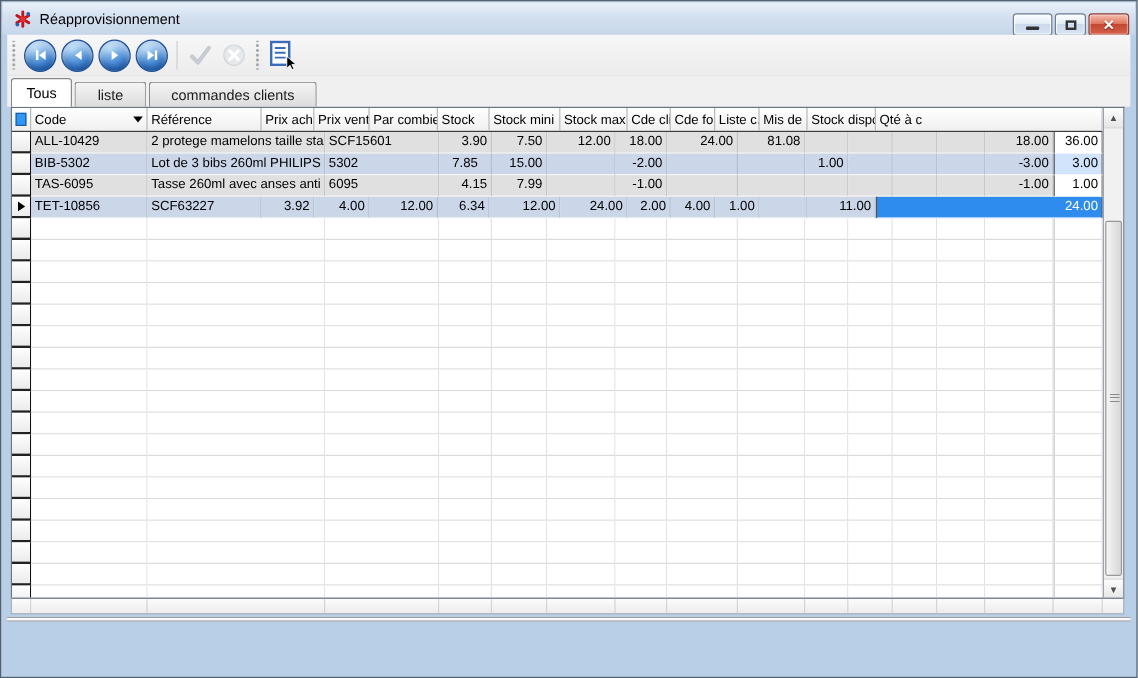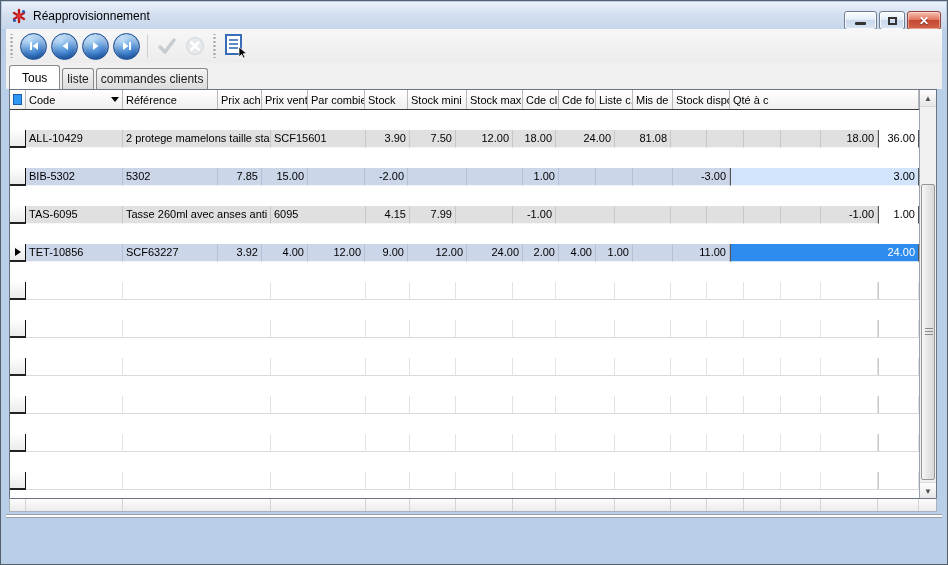--- a/index.html
+++ b/index.html
@@ -38,39 +38,39 @@
     box-shadow: inset 0 6px 6px rgba(255,255,255,.55), inset 0 -3px 5px rgba(0,30,80,.35);
     display:flex; align-items:center; justify-content:center; }
   .tb-sep { width:1px; height:24px; background:#cfcfcf; margin:0 5px; }
   .tb-disabled { width:28px; height:26px; display:flex; align-items:center; justify-content:center; }
   .formbtn { width:30px; height:28px; display:flex; align-items:center; justify-content:center; }
 
   
   #tabstrip { position:absolute; left:5px; right:5px; top:62px; height:26px;
     background:#f0f0f0; display:flex; align-items:flex-end; padding-left:3px; }
   .tab { font-size:12px; color:#000; border:1px solid #898989; border-bottom:none;
-    border-radius:3px 3px 0 0; padding:0 4px; display:flex; align-items:center; }
+    border-radius:3px 3px 0 0; padding:0 18px; display:flex; align-items:center; }
   .tab.active { background:#fff; height:24px; z-index:3; position:relative; padding:0 12px; }
   .tab.inactive { background:linear-gradient(#f4f4f4,#dcdcdc); height:21px; margin-left:2px; color:#1a1a1a;}
 
   
   #grid { position:absolute; left:8px; top:88px; width:928px; height:409px;
     background:#fff; border:1px solid #6b7480; border-bottom:none; overflow:hidden; }
   #grid-inner { position:absolute; left:0; top:0; right:17px; bottom:0; overflow:hidden; }
   #grid-header { display:flex; height:20px; border-bottom:1px solid #3c3c3c; background:linear-gradient(#ffffff,#efefef); }
   .hcell { flex:none; display:flex; align-items:center; justify-content:space-between;
     font-size:11px; color:#000; padding:0 3px; border-right:1px solid #b8b8b8;
     white-space:nowrap; overflow:hidden; }
   .hcell:last-child { flex:1; }
   .filter-tri { width:0; height:0; border-left:4px solid transparent;
     border-right:4px solid transparent; border-top:5px solid #000; flex:none; margin-left:2px;}
   .filter-tri.gray { border-top-color:#b0b0b0; }
   #select-all { width:11px; height:11px; background:#2f97f5; border:1px solid #1c5fa8; margin:auto; }
 
-  .grow { display:flex; height:18px;margin-top:20px; }
+  .grow { display:flex; height:18px; }
   .cell { flex:none; font-size:11px; color:#000; line-height:17px; padding:0 3px;
     white-space:nowrap; overflow:hidden; border-right:1px solid rgba(130,138,152,.28);
     border-bottom:1px solid rgba(255,255,255,.75); }
   .cell.num { text-align:right; }
   .cell.qte { border-left:1px solid #555; border-right:1px solid #555; background:#fff; flex:1; }
   .cell.qte.alt { background:#d2e3fc; }
   .cell.qte.sel { background:#2e8cef; color:#fff; }
   .rowbg-gray .cell:not(.qte):not(.rowsel) { background:#e0e0e0; }
   .rowbg-blue .cell:not(.qte):not(.rowsel) { background:#ccd6e9; }
   .rowsel { width:16px; flex:none; background:linear-gradient(#fefefe,#ebebeb);
@@ -268,22 +268,23 @@
             <div class="cell num" style="width: 36px;"></div>
             <div class="cell num" style="width: 37px;"></div>
             <div class="cell num" style="width: 37px;"></div>
             <div class="cell num" style="width: 40px;"></div>
             <div class="cell num" style="width: 57px;">18.00</div>
             <div class="cell num qte" style="width: 41px;">36.00</div>
           </div>
           <div class="grow rowbg-blue">
             <div class="rowsel"></div>
             <div class="cell" style="width: 97px;">BIB-5302</div>
+            <div class="cell" style="width: 148px;">Lot de 3 bibs 260ml PHILIPS</div>
             <div class="cell" style="width: 95px;">5302</div>
-            <div class="cell num" style="width: 44px;">7.85</div>
+            <div class="cell num" style="width: 44px; text-align: center;">7.85</div>
             <div class="cell num" style="width: 46px;">15.00</div>
             <div class="cell num" style="width: 57px;"></div>
             <div class="cell num" style="width: 43px;">-2.00</div>
             <div class="cell num" style="width: 59px;"></div>
             <div class="cell num" style="width: 56px;"></div>
             <div class="cell num" style="width: 36px;">1.00</div>
             <div class="cell num" style="width: 37px;"></div>
             <div class="cell num" style="width: 37px;"></div>
             <div class="cell num" style="width: 40px;"></div>
             <div class="cell num" style="width: 57px;">-3.00</div>
@@ -309,21 +310,21 @@
           </div>
           <div class="grow rowbg-blue">
             <div class="rowsel">
               <div class="arrow"></div>
             </div>
             <div class="cell" style="width: 97px;">TET-10856</div>
             <div class="cell" style="width: 95px;">SCF63227</div>
             <div class="cell num" style="width: 44px;">3.92</div>
             <div class="cell num" style="width: 46px;">4.00</div>
             <div class="cell num" style="width: 57px;">12.00</div>
-            <div class="cell num" style="width: 43px;">9.00</div>
+            <div class="cell num" style="width: 43px;">6.34</div>
             <div class="cell num" style="width: 59px;">12.00</div>
             <div class="cell num" style="width: 56px;">24.00</div>
             <div class="cell num" style="width: 36px;">2.00</div>
             <div class="cell num" style="width: 37px;">4.00</div>
             <div class="cell num" style="width: 37px;">1.00</div>
             <div class="cell num" style="width: 40px;"></div>
             <div class="cell num" style="width: 57px;">11.00</div>
             <div class="cell num qte sel" style="width: 41px;">24.00</div>
           </div>
           <div class="grow empty">

